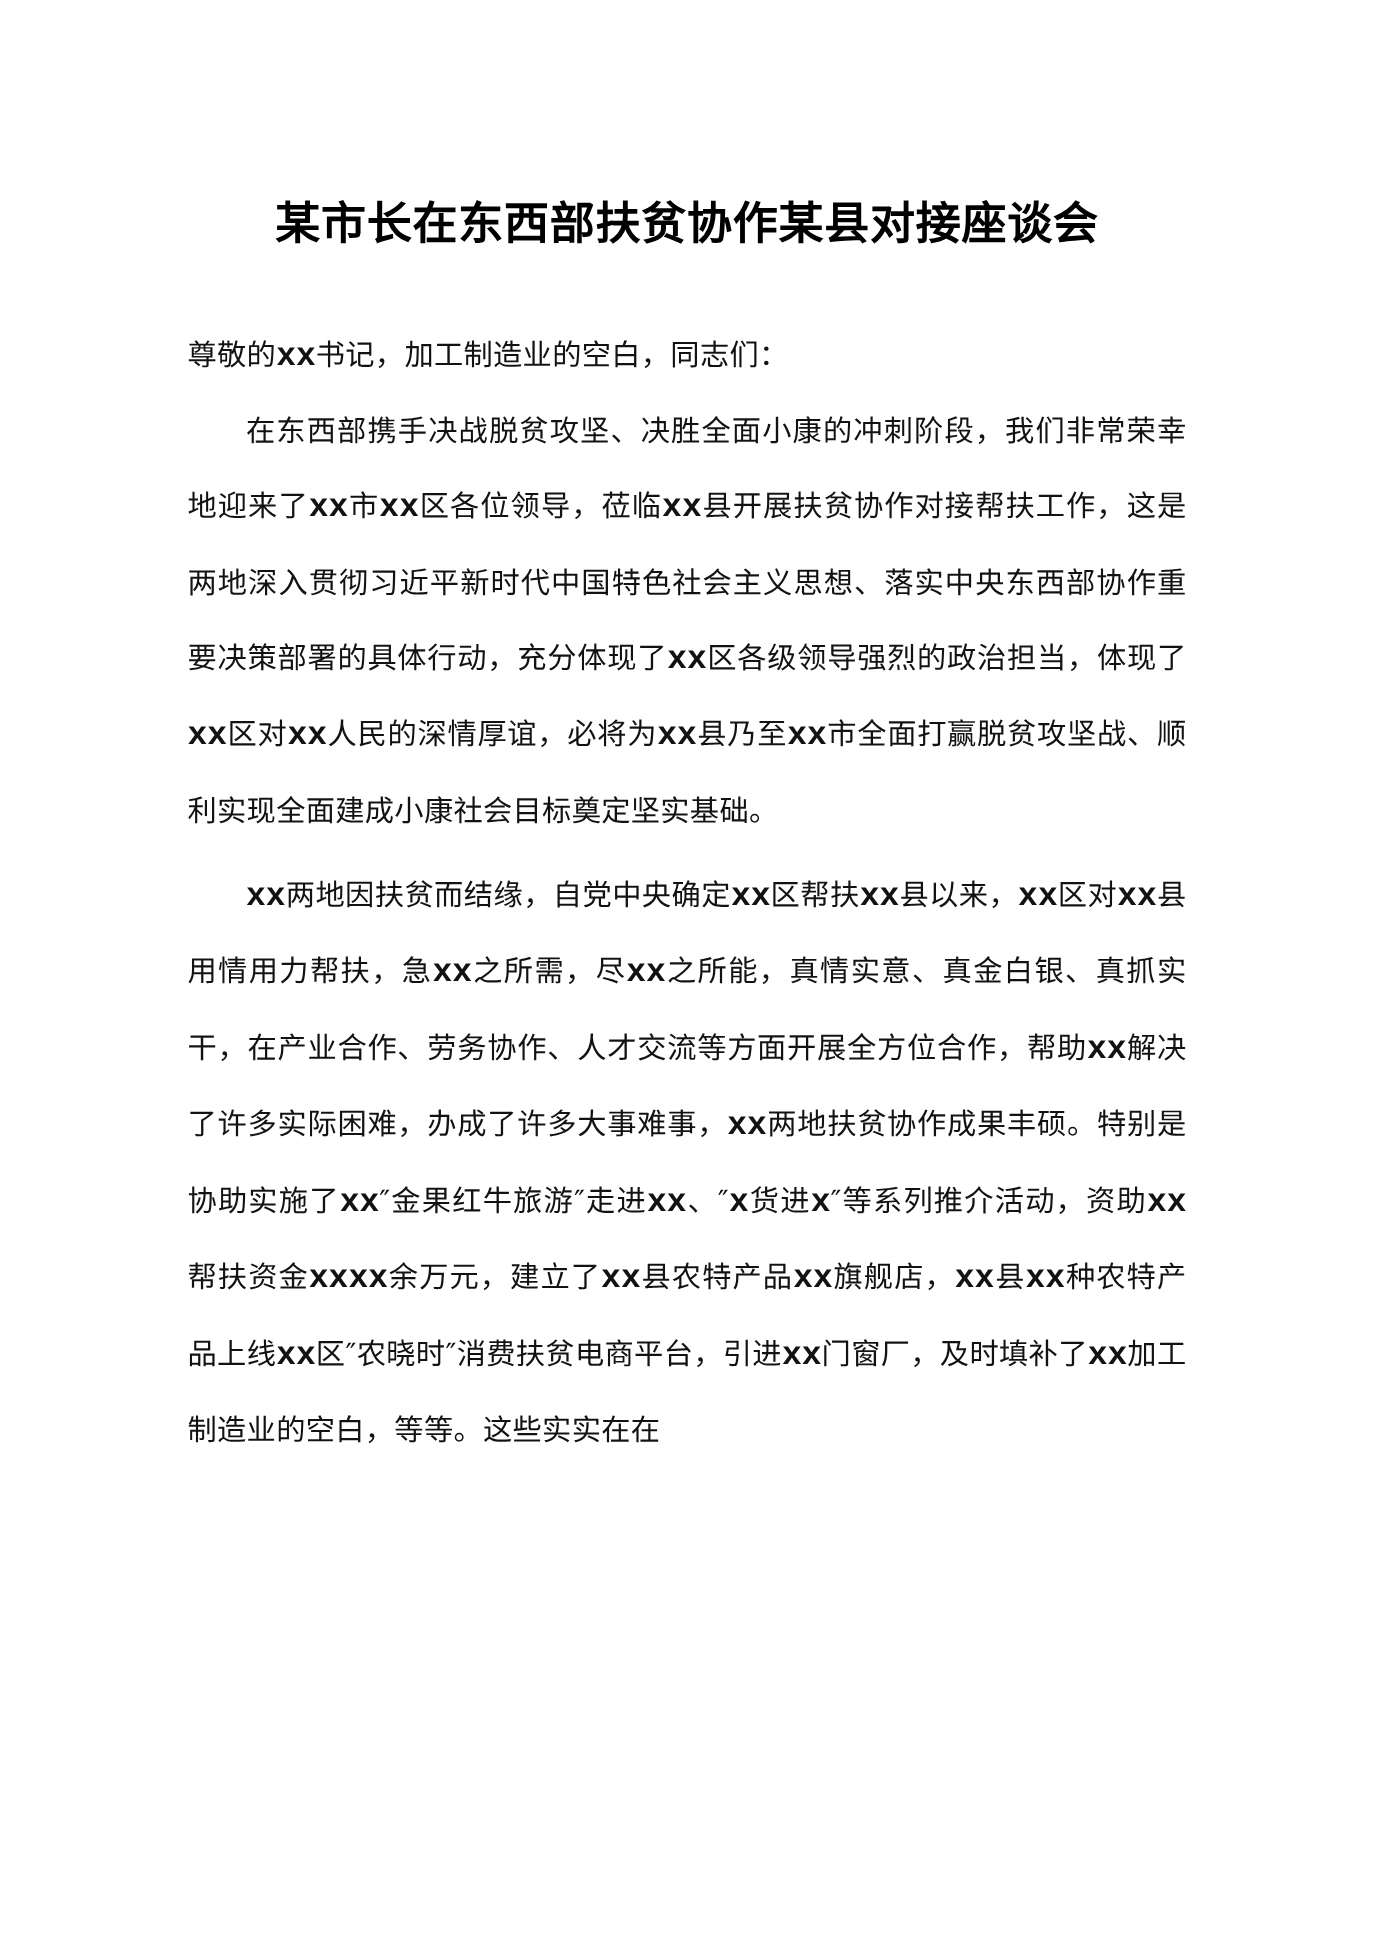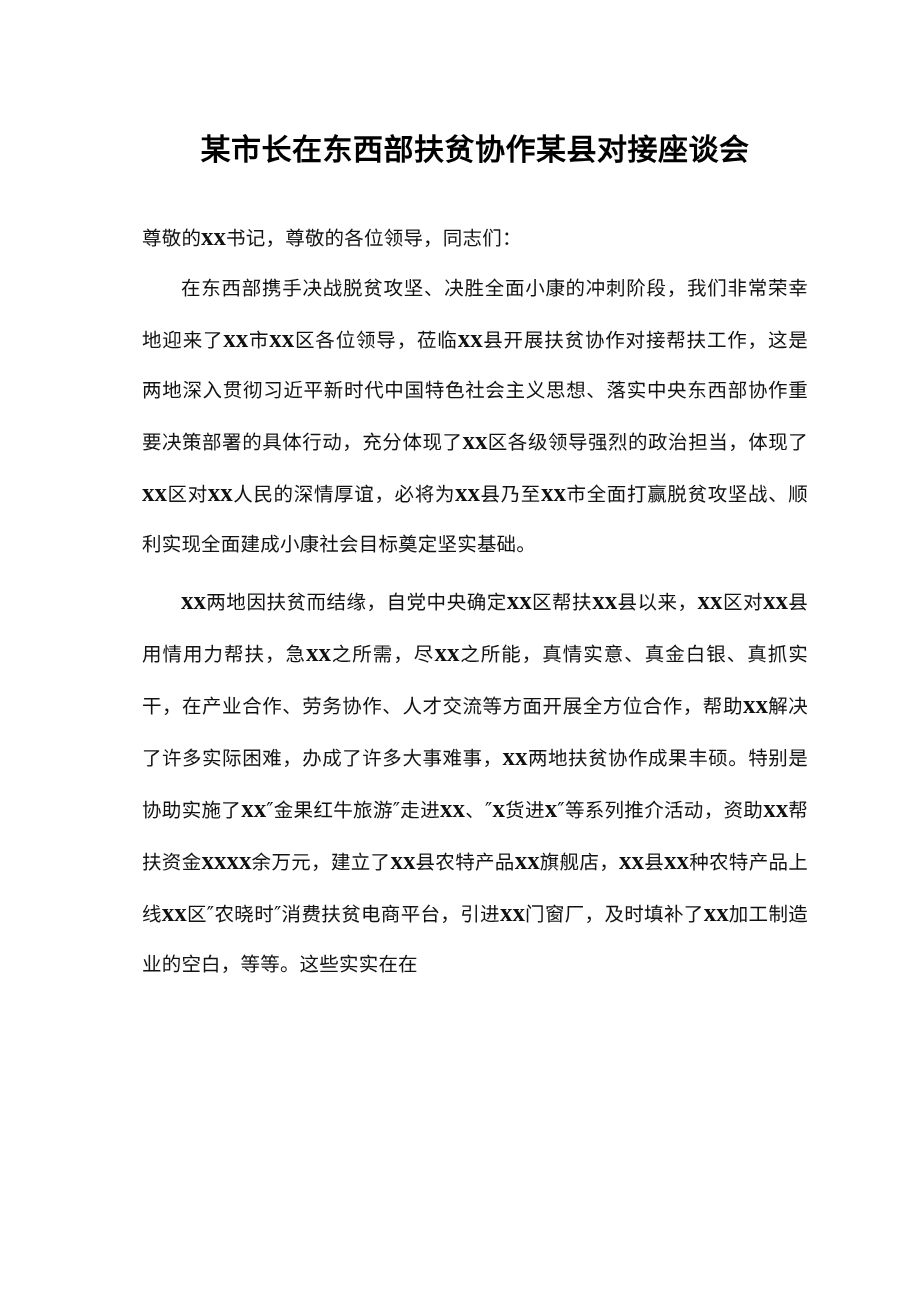--- a/index.html
+++ b/index.html
@@ -12,21 +12,21 @@
     position: relative;
     width: 920px;
     height: 1301px;
     background: #ffffff;
     margin: 0 auto;
     overflow: hidden;
     box-sizing: border-box;
   }
   .doc-body {
     position: absolute;
-    left: 142px;
+    left: 125px;
     top: 0;
     width: 666px;
   }
   .doc-title {
     font-family: "Liberation Sans", "DejaVu Sans", sans-serif;
     font-weight: bold;
     font-size: 30px;
     line-height: 58px;
     color: #000000;
     text-align: center;
@@ -56,37 +56,37 @@
     text-indent: 2em;
   }
   .para.gap-sm {
     margin-top: 0px;
   }
   .para.gap-lg {
     margin-top: 6px;
   }
   .para b,
   .para .bold {
-    font-family: Liberation Serif, serif;
+    font-family: Liberation Mono, monospace;
     font-weight: bold;
-    font-size: 25px;
+    font-size: 22px;
     letter-spacing: 0;
   }
 </style>
 </head>
 <body>
 
 <div class="page">
   <div class="doc-body">
 
     <h1 class="doc-title">
       <span class="title-line">某市长在东西部扶贫协作某县对接座谈会</span>
     </h1>
 
-    <p class="para first-greeting"><span>尊敬的</span><span class="bold">xx</span><span>书记，尊敬的各位领导，同志们：</span></p>
+    <p class="para first-greeting"><span>尊敬的</span><span class="bold">xx</span><span>书记，加工制造业的空白，同志们：</span></p>
 
 
     <p class="para indent gap-sm"><span>在东西部携手决战脱贫攻坚、决胜全面小康的冲刺阶段，我们非常荣幸地迎来了</span><span class="bold">xx</span><span>市</span><span class="bold">xx</span><span>区各位领导，莅临</span><span class="bold">xx</span><span>县开展扶贫协作对接帮扶工作，这是两地深入贯彻习近平新时代中国特色社会主义思想、落实中央东西部协作重要决策部署的具体行动，充分体现了</span><span class="bold">xx</span><span>区各级领导强烈的政治担当，体现了</span><span class="bold">xx</span><span>区对</span><span class="bold">xx</span><span>人民的深情厚谊，必将为</span><span class="bold">xx</span><span>县乃至</span><span class="bold">xx</span><span>市全面打赢脱贫攻坚战、顺利实现全面建成小康社会目标奠定坚实基础。</span></p>
 
     <p class="para indent gap-lg"><span class="bold">xx</span><span>两地因扶贫而结缘，自党中央确定</span><span class="bold">xx</span><span>区帮扶</span><span class="bold">xx</span><span>县以来，</span><span class="bold">xx</span><span>区对</span><span class="bold">xx</span><span>县用情用力帮扶，急</span><span class="bold">xx</span><span>之所需，尽</span><span class="bold">xx</span><span>之所能，真情实意、真金白银、真抓实干，在产业合作、劳务协作、人才交流等方面开展全方位合作，帮助</span><span class="bold">xx</span><span>解决了许多实际困难，办成了许多大事难事，</span><span class="bold">xx</span><span>两地扶贫协作成果丰硕。特别是协助实施了</span><span class="bold">xx</span><span>″金果红牛旅游″走进</span><span class="bold">xx</span><span>、″</span><span class="bold">x</span><span>货进</span><span class="bold">x</span><span>″等系列推介活动，资助</span><span class="bold">xx</span><span>帮扶资金</span><span class="bold">xxxx</span><span>余万元，建立了</span><span class="bold">xx</span><span>县农特产品</span><span class="bold">xx</span><span>旗舰店，</span><span class="bold">xx</span><span>县</span><span class="bold">xx</span><span>种农特产品上线</span><span class="bold">xx</span><span>区″农晓时″消费扶贫电商平台，引进</span><span class="bold">xx</span><span>门窗厂，及时填补了</span><span class="bold">xx</span><span>加工制造业的空白，等等。这些实实在在</span></p>
 
   </div>
 </div>
 
 </body></html>

